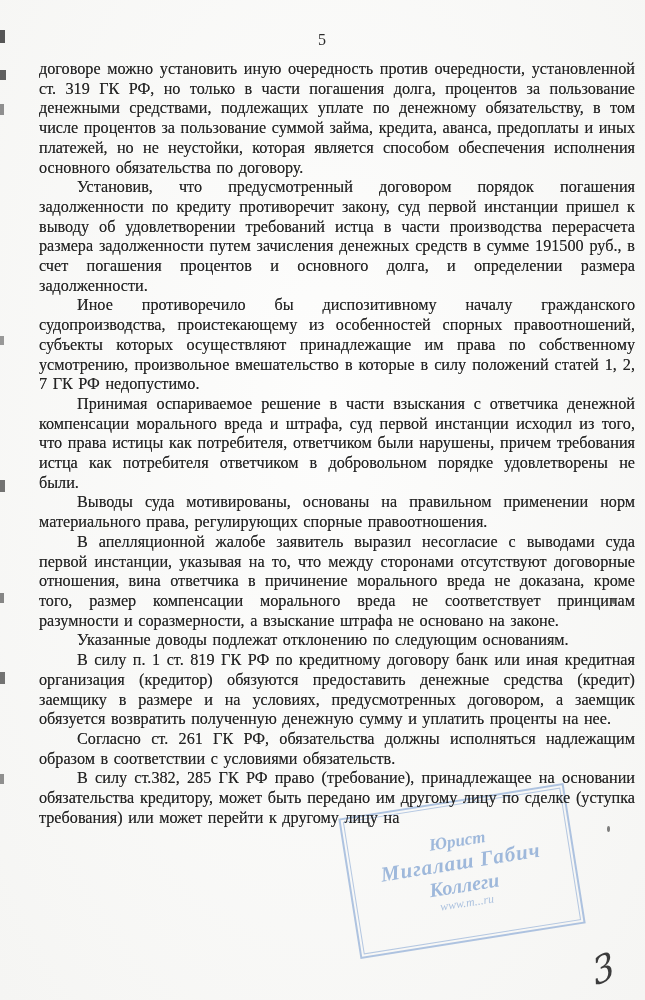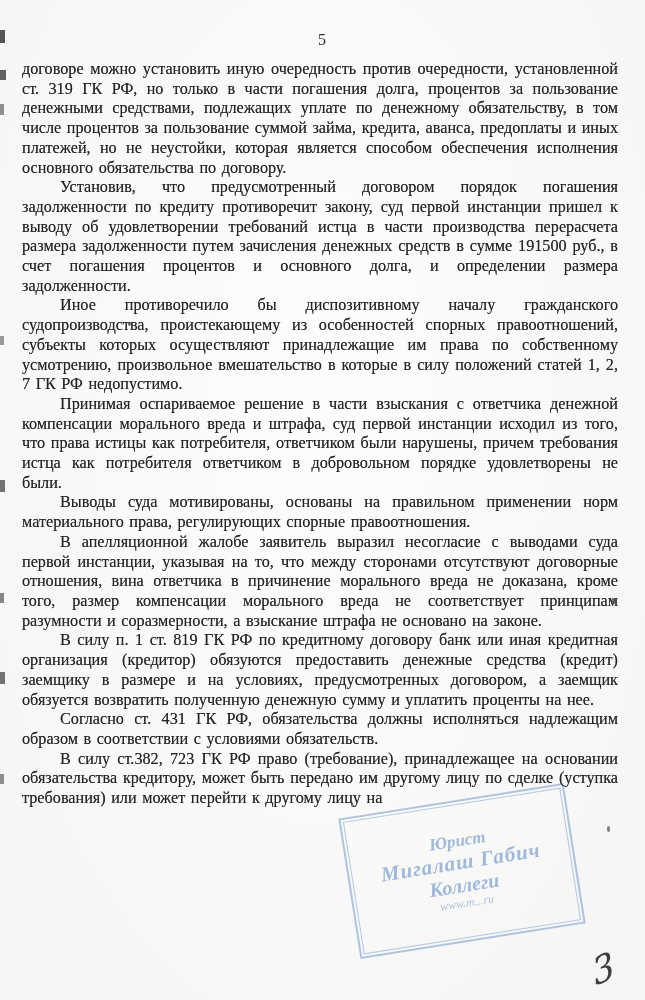--- a/index.html
+++ b/index.html
@@ -29,21 +29,21 @@
     width: 645px;
     text-align: center;
     font-size: 16px;
     letter-spacing: 1px;
     color: #2b2b2b;
     z-index: 3;
   }
   .doc-body {
     position: absolute;
     top: 60px;
-    left: 22px;
+    left: 39px;
     width: 596px;
     z-index: 3;
     font-size: 16.2px;
     line-height: 19.7px;
     text-align: justify;
     color: #242424;
     text-shadow: 0 0 0.4px rgba(20,20,20,0.55);
     word-spacing: 1.5px;
   }
   .doc-body p {
@@ -136,23 +136,24 @@
 
   <div class="page-number">5</div>
 
   <div class="doc-body">
     <p>договоре можно установить иную очередность против очередности, установленной ст. 319 ГК РФ, но только в части погашения долга, процентов за пользование денежными средствами, подлежащих уплате по денежному обязательству, в том числе процентов за пользование суммой займа, кредита, аванса, предоплаты и иных платежей, но не неустойки, которая является способом обеспечения исполнения основного обязательства по договору.</p>
     <p class="indent">Установив, что предусмотренный договором порядок погашения задолженности по кредиту противоречит закону, суд первой инстанции пришел к выводу об удовлетворении требований истца в части производства перерасчета размера задолженности путем зачисления денежных средств в сумме 191500 руб., в счет погашения процентов и основного долга, и определении размера задолженности.</p>
     <p class="indent">Иное противоречило бы диспозитивному началу гражданского судопроизводства, проистекающему из особенностей спорных правоотношений, субъекты которых осуществляют принадлежащие им права по собственному усмотрению, произвольное вмешательство в которые в силу положений статей 1, 2, 7 ГК РФ недопустимо.</p>
     <p class="indent">Принимая оспариваемое решение в части взыскания с ответчика денежной компенсации морального вреда и штрафа, суд первой инстанции исходил из того, что права истицы как потребителя, ответчиком были нарушены, причем требования истца как потребителя ответчиком в добровольном порядке удовлетворены не были.</p>
     <p class="indent">Выводы суда мотивированы, основаны на правильном применении норм материального права, регулирующих спорные правоотношения.</p>
     <p class="indent">В апелляционной жалобе заявитель выразил несогласие с выводами суда первой инстанции, указывая на то, что между сторонами отсутствуют договорные отношения, вина ответчика в причинение морального вреда не доказана, кроме того, размер компенсации морального вреда не соответствует принципам разумности и соразмерности, а взыскание штрафа не основано на законе.</p>
+    <p class="indent">Указанные доводы подлежат отклонению по следующим основаниям.</p>
     <p class="indent">В силу п. 1 ст. 819 ГК РФ по кредитному договору банк или иная кредитная организация (кредитор) обязуются предоставить денежные средства (кредит) заемщику в размере и на условиях, предусмотренных договором, а заемщик обязуется возвратить полученную денежную сумму и уплатить проценты на нее.</p>
-    <p class="indent">Согласно ст. 431 ГК РФ, обязательства должны исполняться надлежащим образом в соответствии с условиями обязательств.</p>
-    <p class="indent">В силу ст.382, 723 ГК РФ право (требование), принадлежащее на основании обязательства кредитору, может быть передано им другому лицу по сделке (уступка требования) или может перейти к другому лицу на</p>
+    <p class="indent">Согласно ст. 261 ГК РФ, обязательства должны исполняться надлежащим образом в соответствии с условиями обязательств.</p>
+    <p class="indent">В силу ст.382, 285 ГК РФ право (требование), принадлежащее на основании обязательства кредитору, может быть передано им другому лицу по сделке (уступка требования) или может перейти к другому лицу на</p>
   </div>
 
   <div class="watermark">
     <div class="stamp-border-outer"></div>
     <div class="stamp-border-inner"></div>
     <div class="stamp-text">
       <span class="wm-line1">Юрист</span>
       <span class="wm-line2">Мигалаш Габич</span>
       <span class="wm-line3">Коллеги</span>
       <span class="wm-line4">www.m...ru</span>

